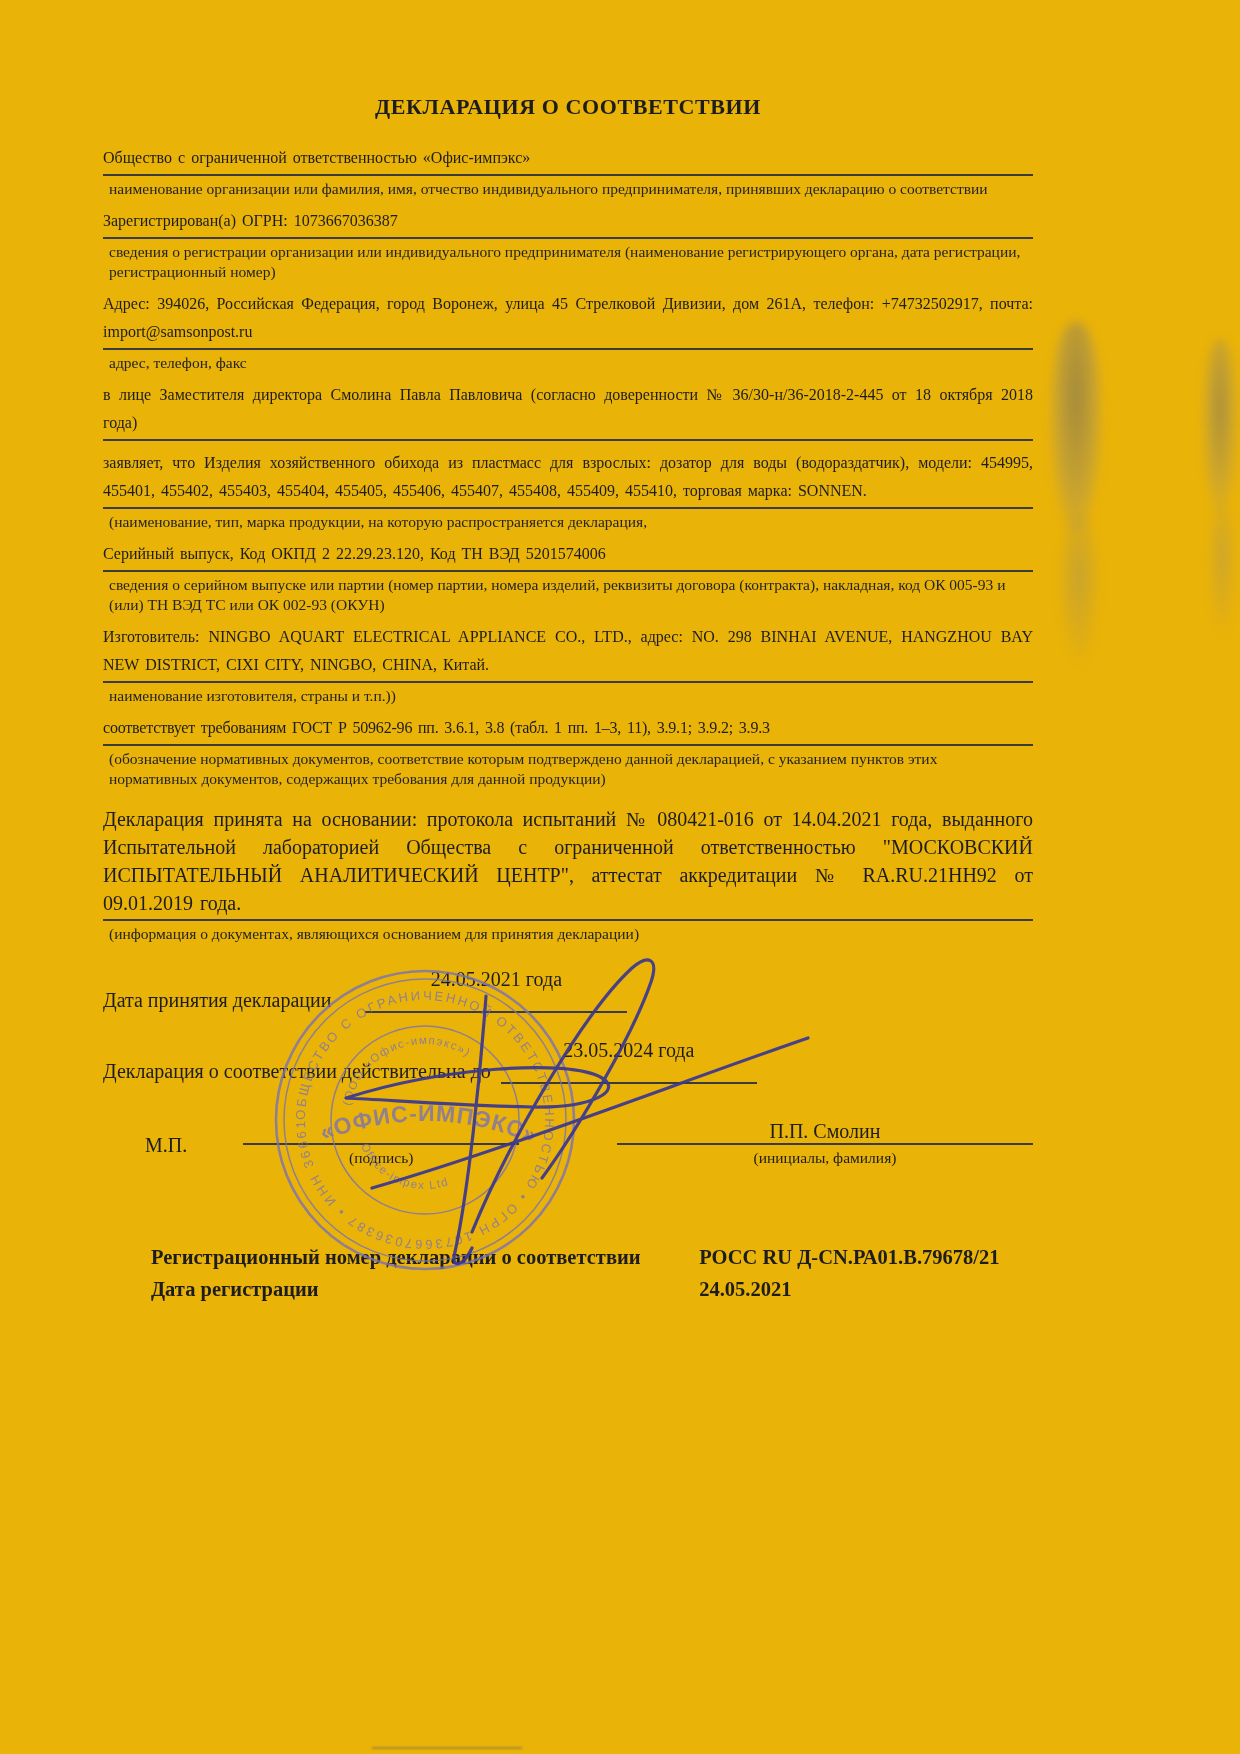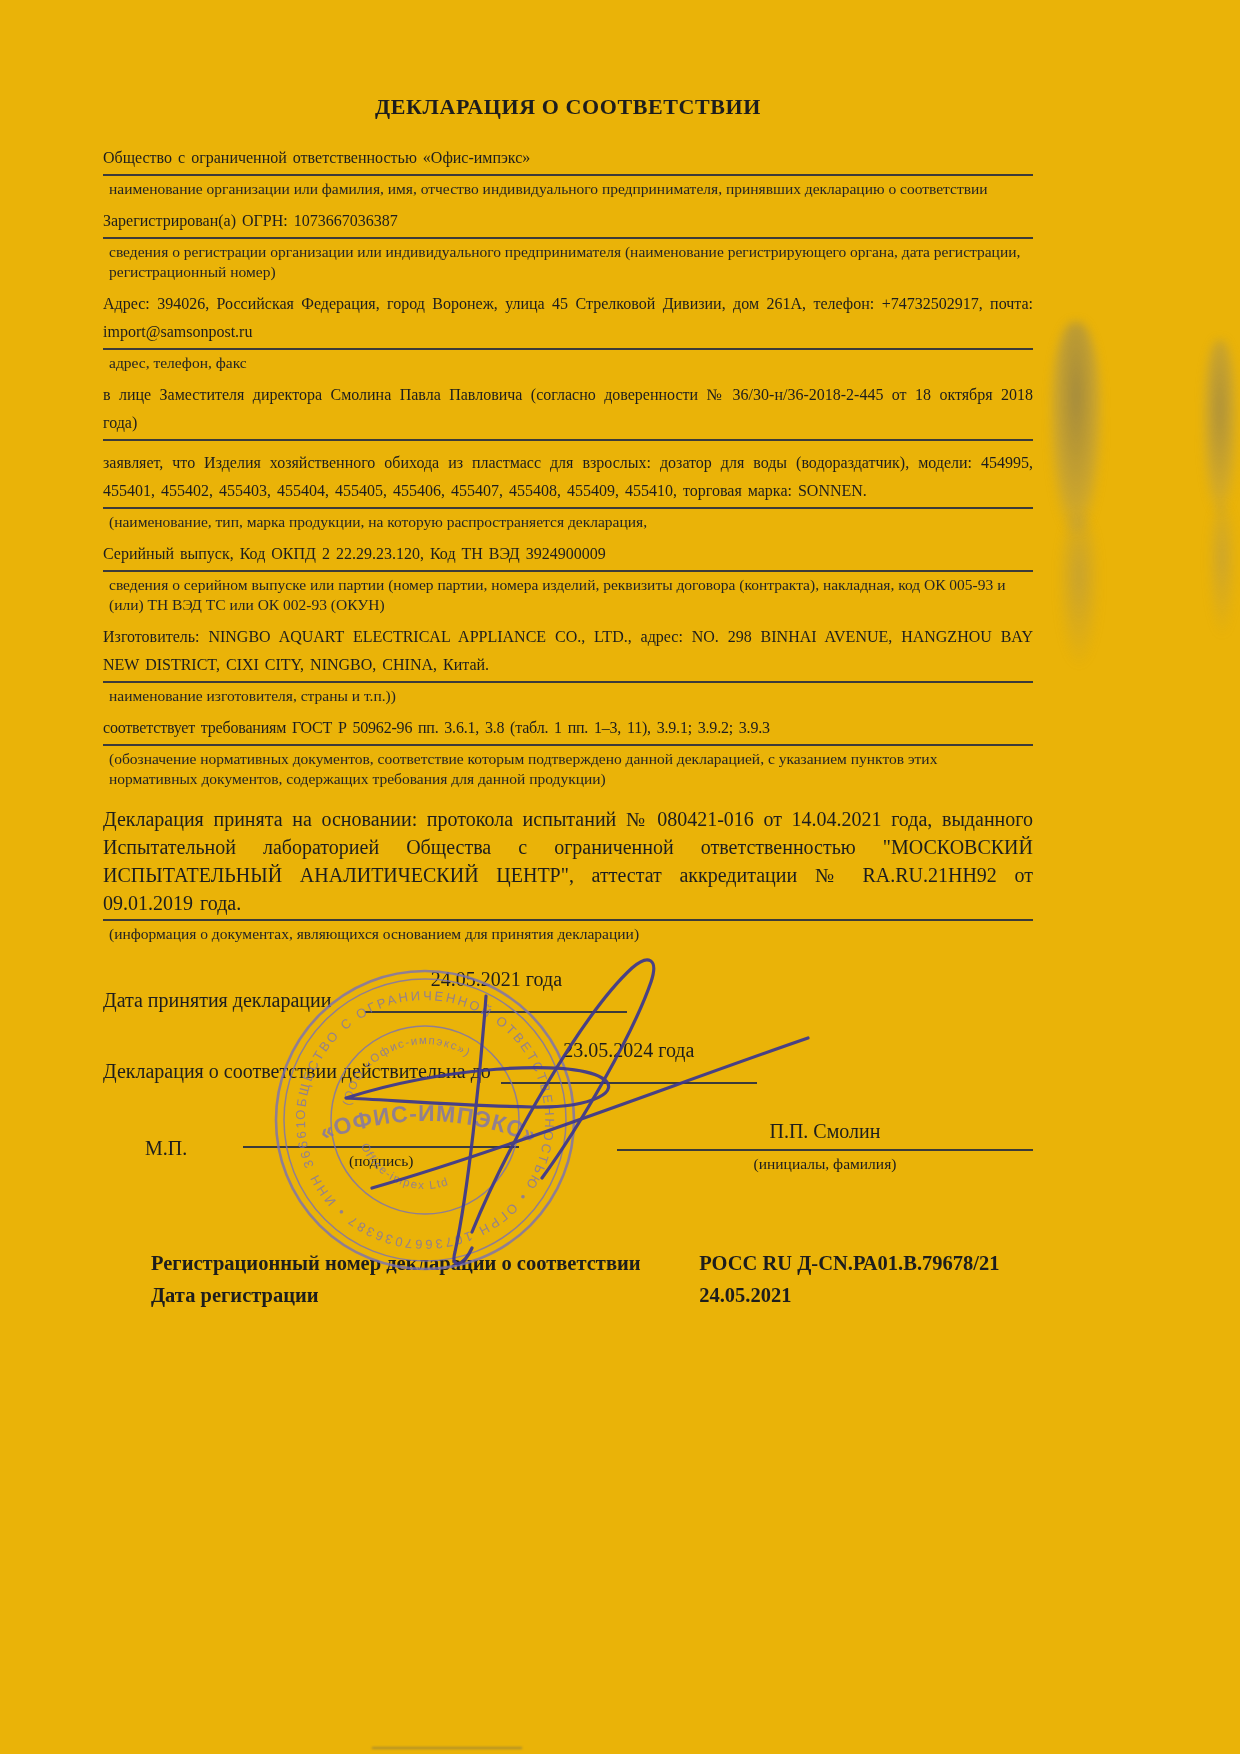--- a/index.html
+++ b/index.html
@@ -51,21 +51,21 @@
   }
   .r1 .dr-line{width:262px;margin-left:34px;}
   .r2 .dr-line{width:256px;margin-left:10px;}
 
   .sig-row{display:flex;margin-top:36px;align-items:center;font-size:20px;}
   .mp{margin-left:42px;margin-top:2px;}
   .sig-line-block{margin-left:56px;width:276px;text-align:center;}
   .sig-line{display:block;height:22px;border-bottom:2px solid #3b3b3b;}
   .sig-caption{font-size:15.5px;margin-top:2px;}
   .name-block{margin-left:auto;width:416px;text-align:center;}
-  .sig-name{display:block;padding-bottom:6px;border-bottom:2px solid #3b3b3b;}
+  .sig-name{display:block;padding-bottom:0;border-bottom:2px solid #3b3b3b;}
 
   .footer{margin-top:78px;font-weight:bold;font-size:20.5px;}
   .footer-row{display:flex;}
   .footer-row + .footer-row{margin-top:9px;justify-content:center;}
   .footer-label{width:578px;margin-left:48px;}
   .footer-value{width:352px;}
 
   
   .smudge{position:absolute;pointer-events:none;filter:blur(5px);border-radius:46%;}
   .s1{left:1050px;top:322px;width:52px;height:210px;
@@ -109,21 +109,21 @@
     <div class="field">
       <div class="f-value">в лице Заместителя директора Смолина Павла Павловича (согласно доверенности № 36/30-н/36-2018-2-445 от 18 октября 2018 года)</div>
     </div>
 
     <div class="field">
       <div class="f-value">заявляет, что Изделия хозяйственного обихода из пластмасс для взрослых: дозатор для воды (водораздатчик), модели: 454995, 455401, 455402, 455403, 455404, 455405, 455406, 455407, 455408, 455409, 455410, торговая марка: SONNEN.</div>
       <div class="f-caption">(наименование, тип, марка продукции, на которую распространяется декларация,</div>
     </div>
 
     <div class="field">
-      <div class="f-value">Серийный выпуск, Код ОКПД 2 22.29.23.120, Код ТН ВЭД 3924900009</div>
+      <div class="f-value">Серийный выпуск, Код ОКПД 2 22.29.23.120, Код ТН ВЭД 5201574006</div>
       <div class="f-caption">сведения о серийном выпуске или партии (номер партии, номера изделий, реквизиты договора (контракта), накладная, код ОК 005-93 и (или) ТН ВЭД ТС или ОК 002-93 (ОКУН)</div>
     </div>
 
     <div class="field">
       <div class="f-value">Изготовитель: NINGBO AQUART ELECTRICAL APPLIANCE CO., LTD., адрес: NO. 298 BINHAI AVENUE, HANGZHOU BAY NEW DISTRICT, CIXI CITY, NINGBO, CHINA, Китай.</div>
       <div class="f-caption">наименование изготовителя, страны и т.п.))</div>
     </div>
 
     <div class="field">
       <div class="f-value nowrap">соответствует требованиям ГОСТ Р 50962-96 пп. 3.6.1, 3.8 (табл. 1 пп. 1–3, 11), 3.9.1; 3.9.2; 3.9.3</div>

